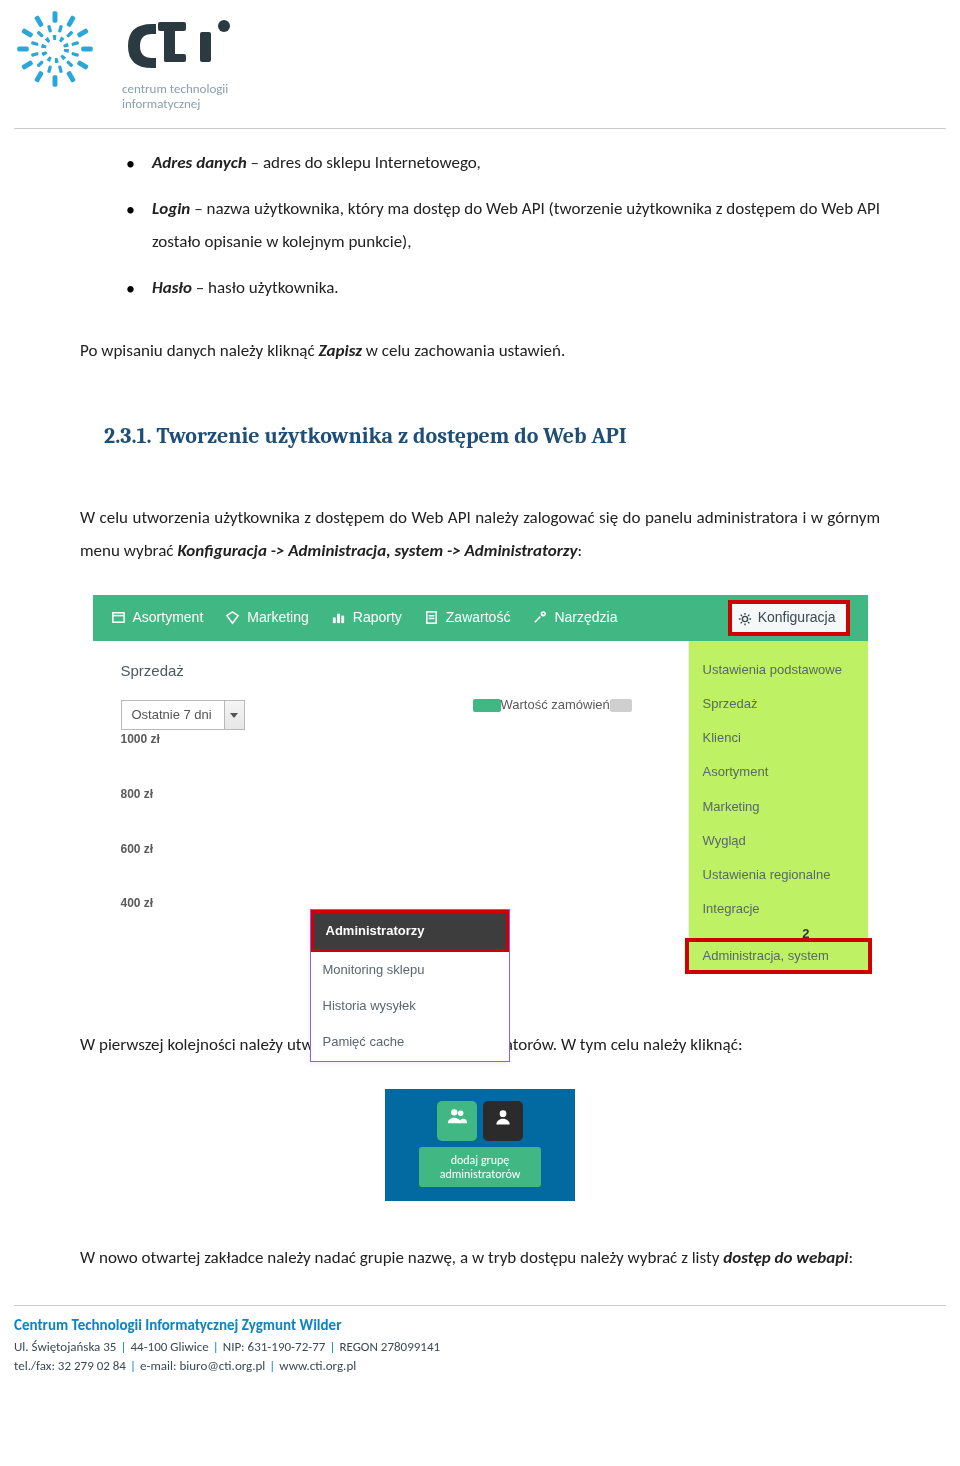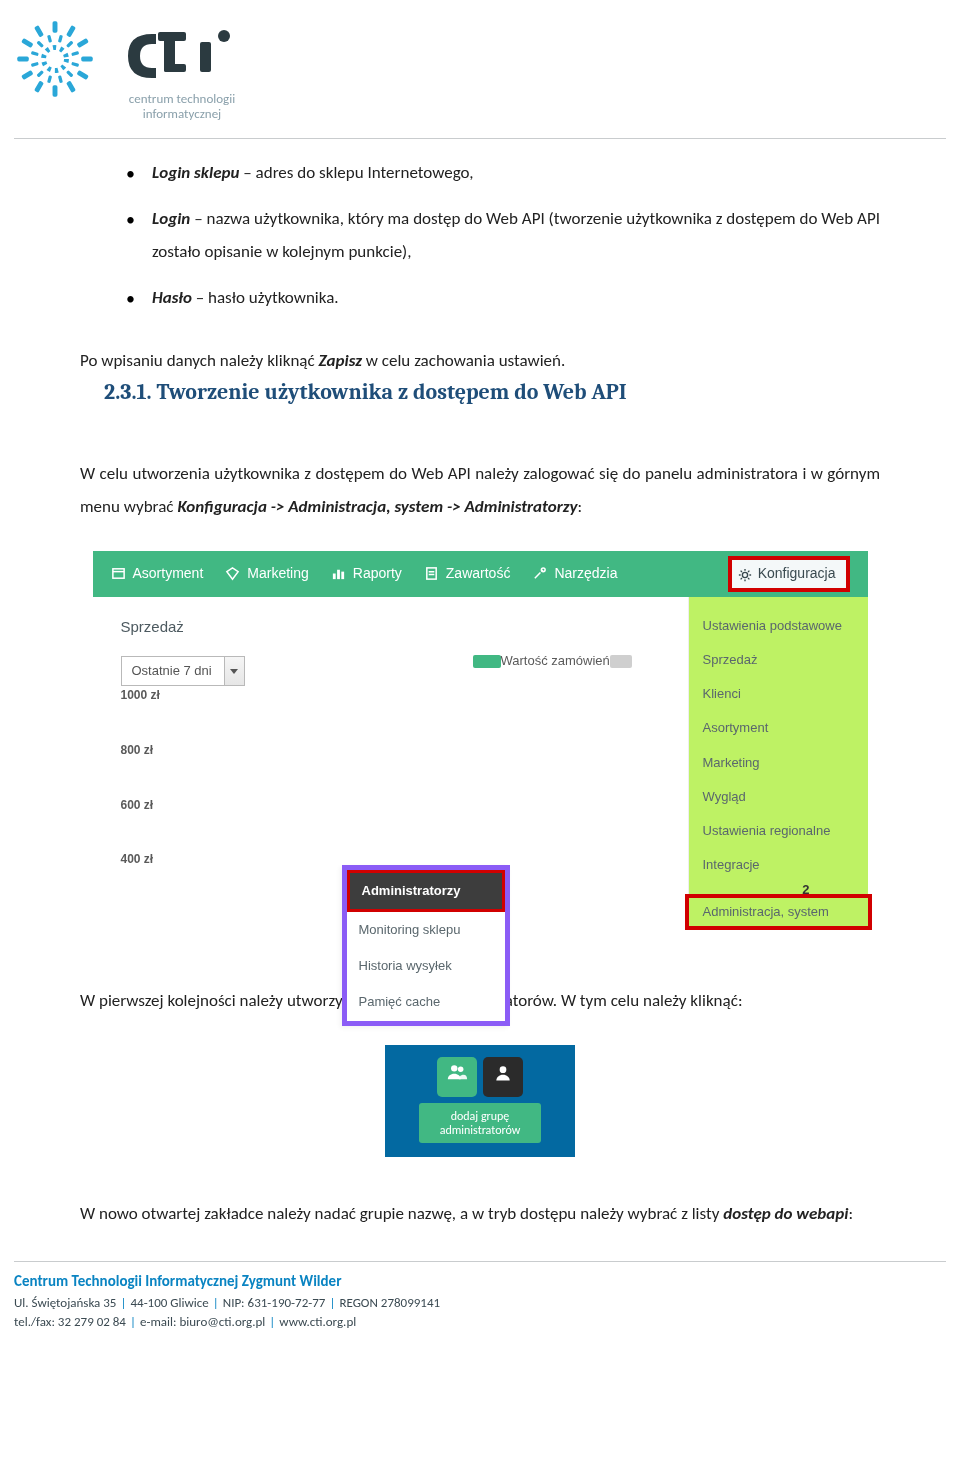--- a/index.html
+++ b/index.html
@@ -9,22 +9,21 @@
     color: #222;
     width: 960px;
     margin: 0 auto;
     font-size: 17px;
     line-height: 1.55;
   }
   .page { padding: 0 14px; }
   .header {
     display: flex;
     align-items: flex-start;
-    padding: 18px 0 16px 0;
-    text-align: center;
+    padding: 8px 0 16px 0;
   }
   .logo-sun {
     width: 82px; height: 82px;
     margin-right: 26px;
     position: relative;
   }
   .logo-sun svg { width: 82px; height: 82px; }
   .logo-txt {
     display: flex;
     flex-direction: column;
@@ -34,21 +33,21 @@
   .logo-sub { font-size: 13px; color: #8aa0ab; margin-top: 6px; line-height: 1.15; }
   .hr-top { border: none; border-top: 1px solid #c9ccce; margin: 0 0 18px 0; }
 
   .content { padding: 0 66px 0 66px; }
   ul.bullets { list-style: none; padding-left: 46px; margin-bottom: 34px; }
   ul.bullets li { position: relative; padding-left: 26px; margin-bottom: 14px; text-align: justify; line-height: 1.9; }
   ul.bullets li::before {
     content: "•"; position: absolute; left: 0; top: 0; font-size: 18px; color: #000;
   }
   .b { font-weight: 700; font-style: italic; }
-  .para { text-align: justify; }
+  .para { margin-bottom: 54px; text-align: justify; }
   .para.j { text-align: justify; }
   h3.section {
     font-family: Cambria, Georgia, serif;
     color: #1f4e79;
     font-weight: 700;
     font-size: 22px;
     margin: 0 0 48px 24px;
   }
 
   
@@ -126,23 +125,23 @@
   .menu-r div { padding: 7px 0; cursor: pointer; }
   .admin-hl {
     border: 4px solid #d10000;
     margin: 0 -4px 0 -4px;
     padding: 4px 14px;
   }
   .submenu {
     position: absolute;
     right: 178px;
     top: 268px;
-    width: 168px;
+    width: 200px;
     background: #fff;
-    border: 5px solid #8b5cf6;
+    border: 1px solid #8b5cf6;
     font-size: 13px;
     color: #5a676d;
     box-shadow: -2px 2px 5px rgba(0,0,0,0.05);
   }
   .submenu .srow { padding: 8px 12px; cursor: pointer; }
   .submenu .srow.active {
     background: #3d3d3d; color: #fff; font-weight: 600;
     border: 3px solid #d10000;
   }
   .num2 {
@@ -258,21 +257,21 @@
         <span>informatycznej</span>
       </div>
     </div>
   </div>
   <hr class="hr-top">
 
   <div class="content">
 
     <ul class="bullets">
       <li>
-        <span class="b">Login sklepu</span><span> – adres do sklepu Internetowego,</span>
+        <span class="b">Adres danych</span><span> – adres do sklepu Internetowego,</span>
       </li>
       <li class="just">
         <span class="b">Login</span><span> – nazwa użytkownika, który ma dostęp do Web API (tworzenie użytkownika z dostępem do Web API zostało opisanie w kolejnym punkcie),</span>
       </li>
       <li>
         <span class="b">Hasło</span><span> – hasło użytkownika.</span>
       </li>
     </ul>
 
     <p class="para">

